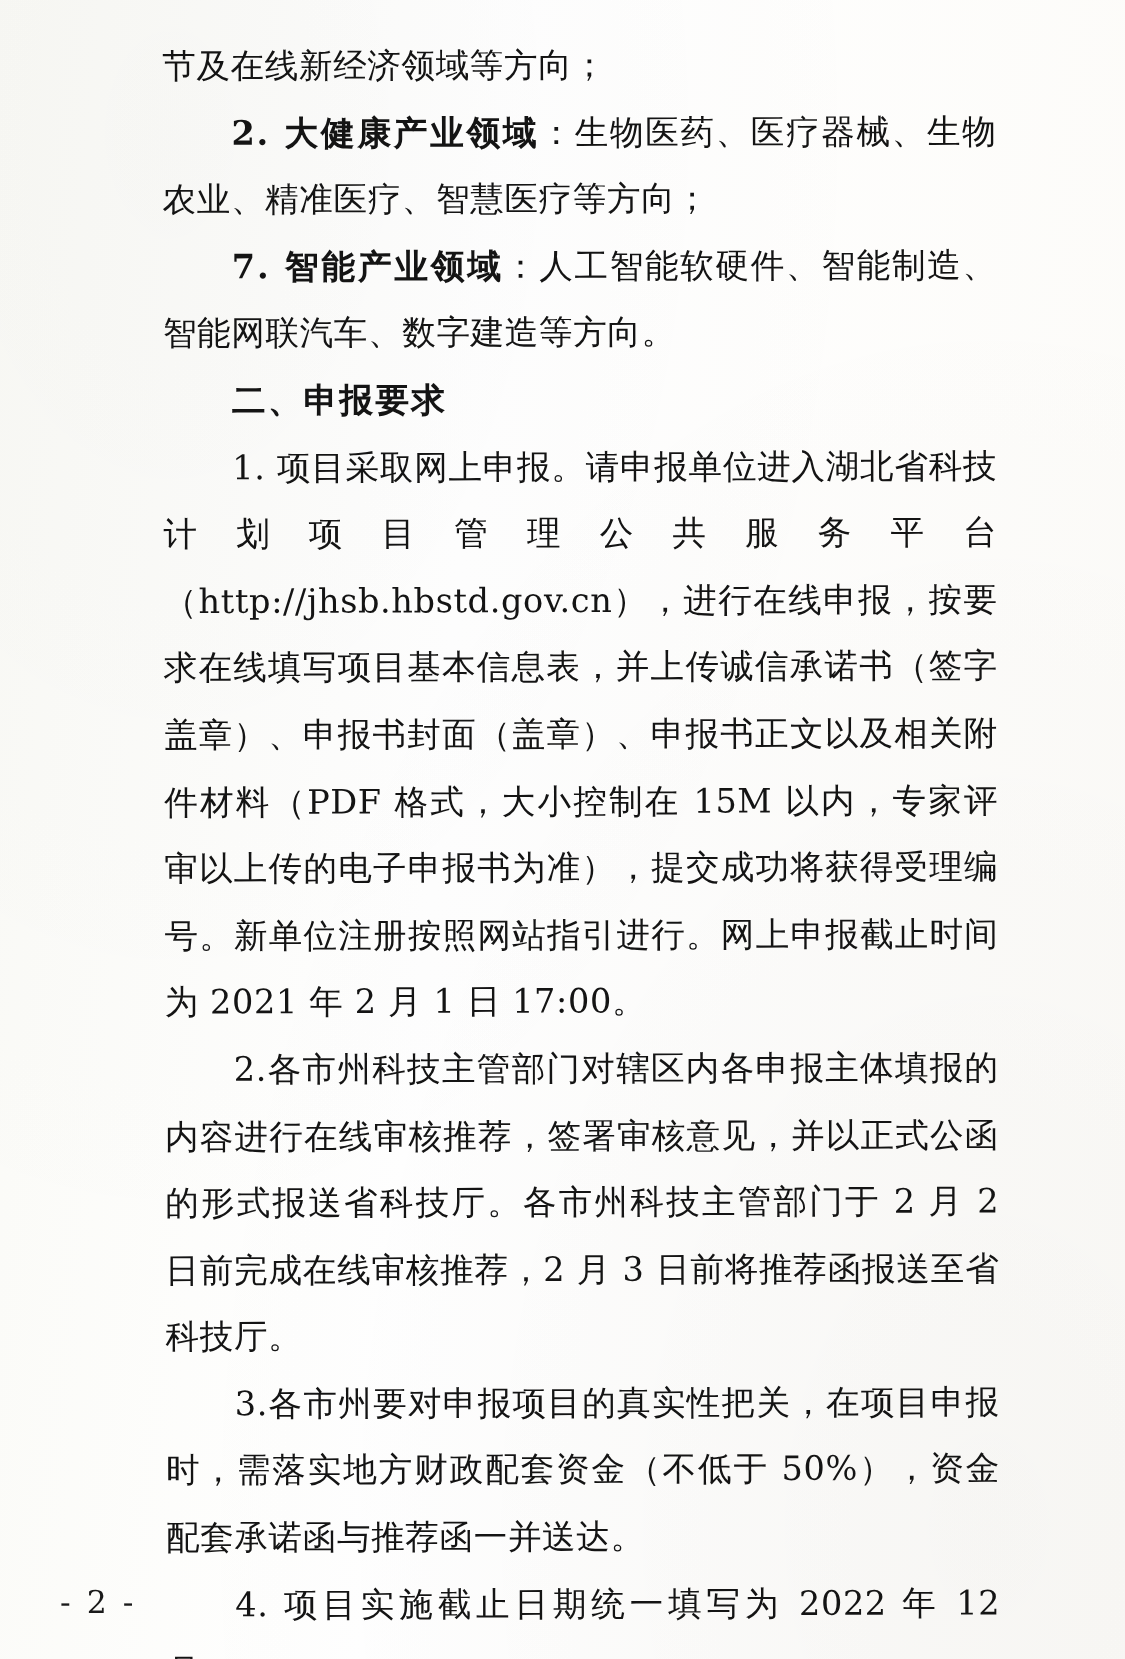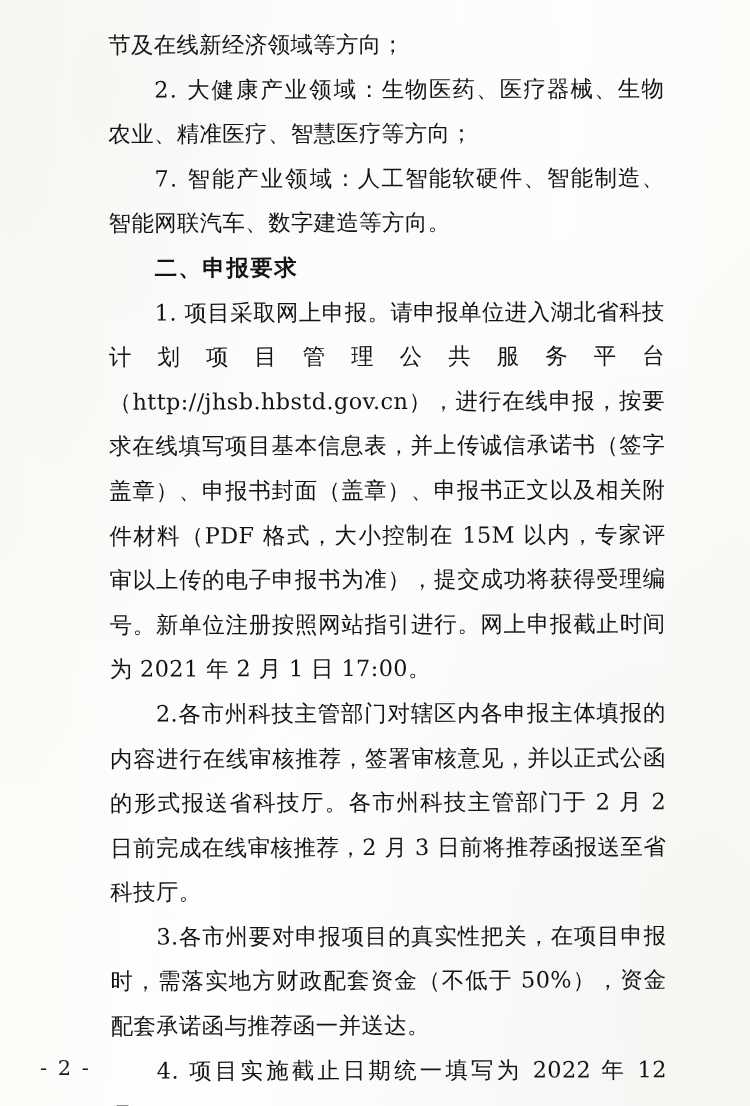--- a/index.html
+++ b/index.html
@@ -51,21 +51,21 @@
   }
   p {
     margin: 0;
     padding: 0;
     text-indent: 0;
   }
   .indent2 {
     text-indent: 46px;
   }
   .bold {
-    font-weight: normal;
+    font-weight: bold;
     letter-spacing: 1.2px;
   }
   .heading {
     font-weight: bold;
     letter-spacing: 1.5px;
     text-indent: 46px;
   }
   .page-number {
     position: absolute;
     left: 40px;

